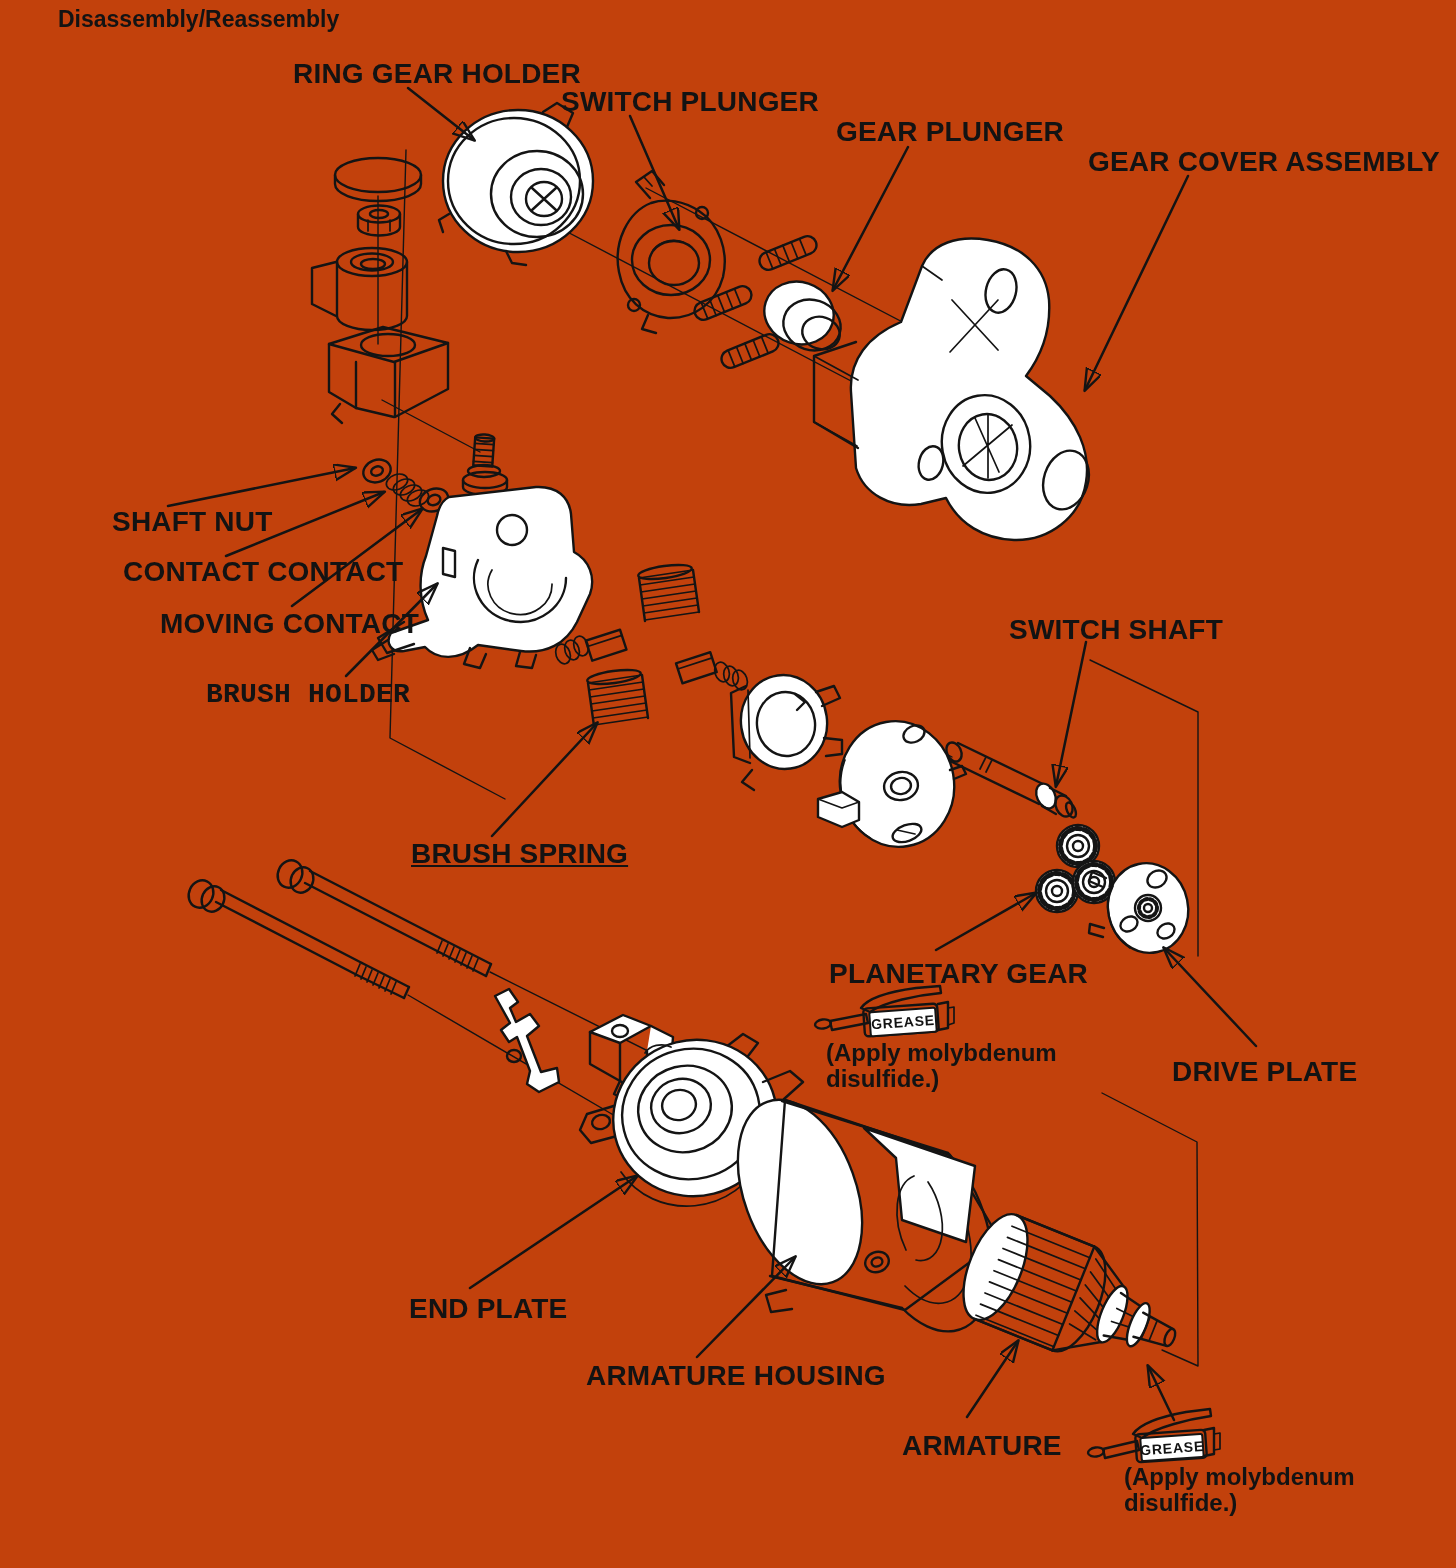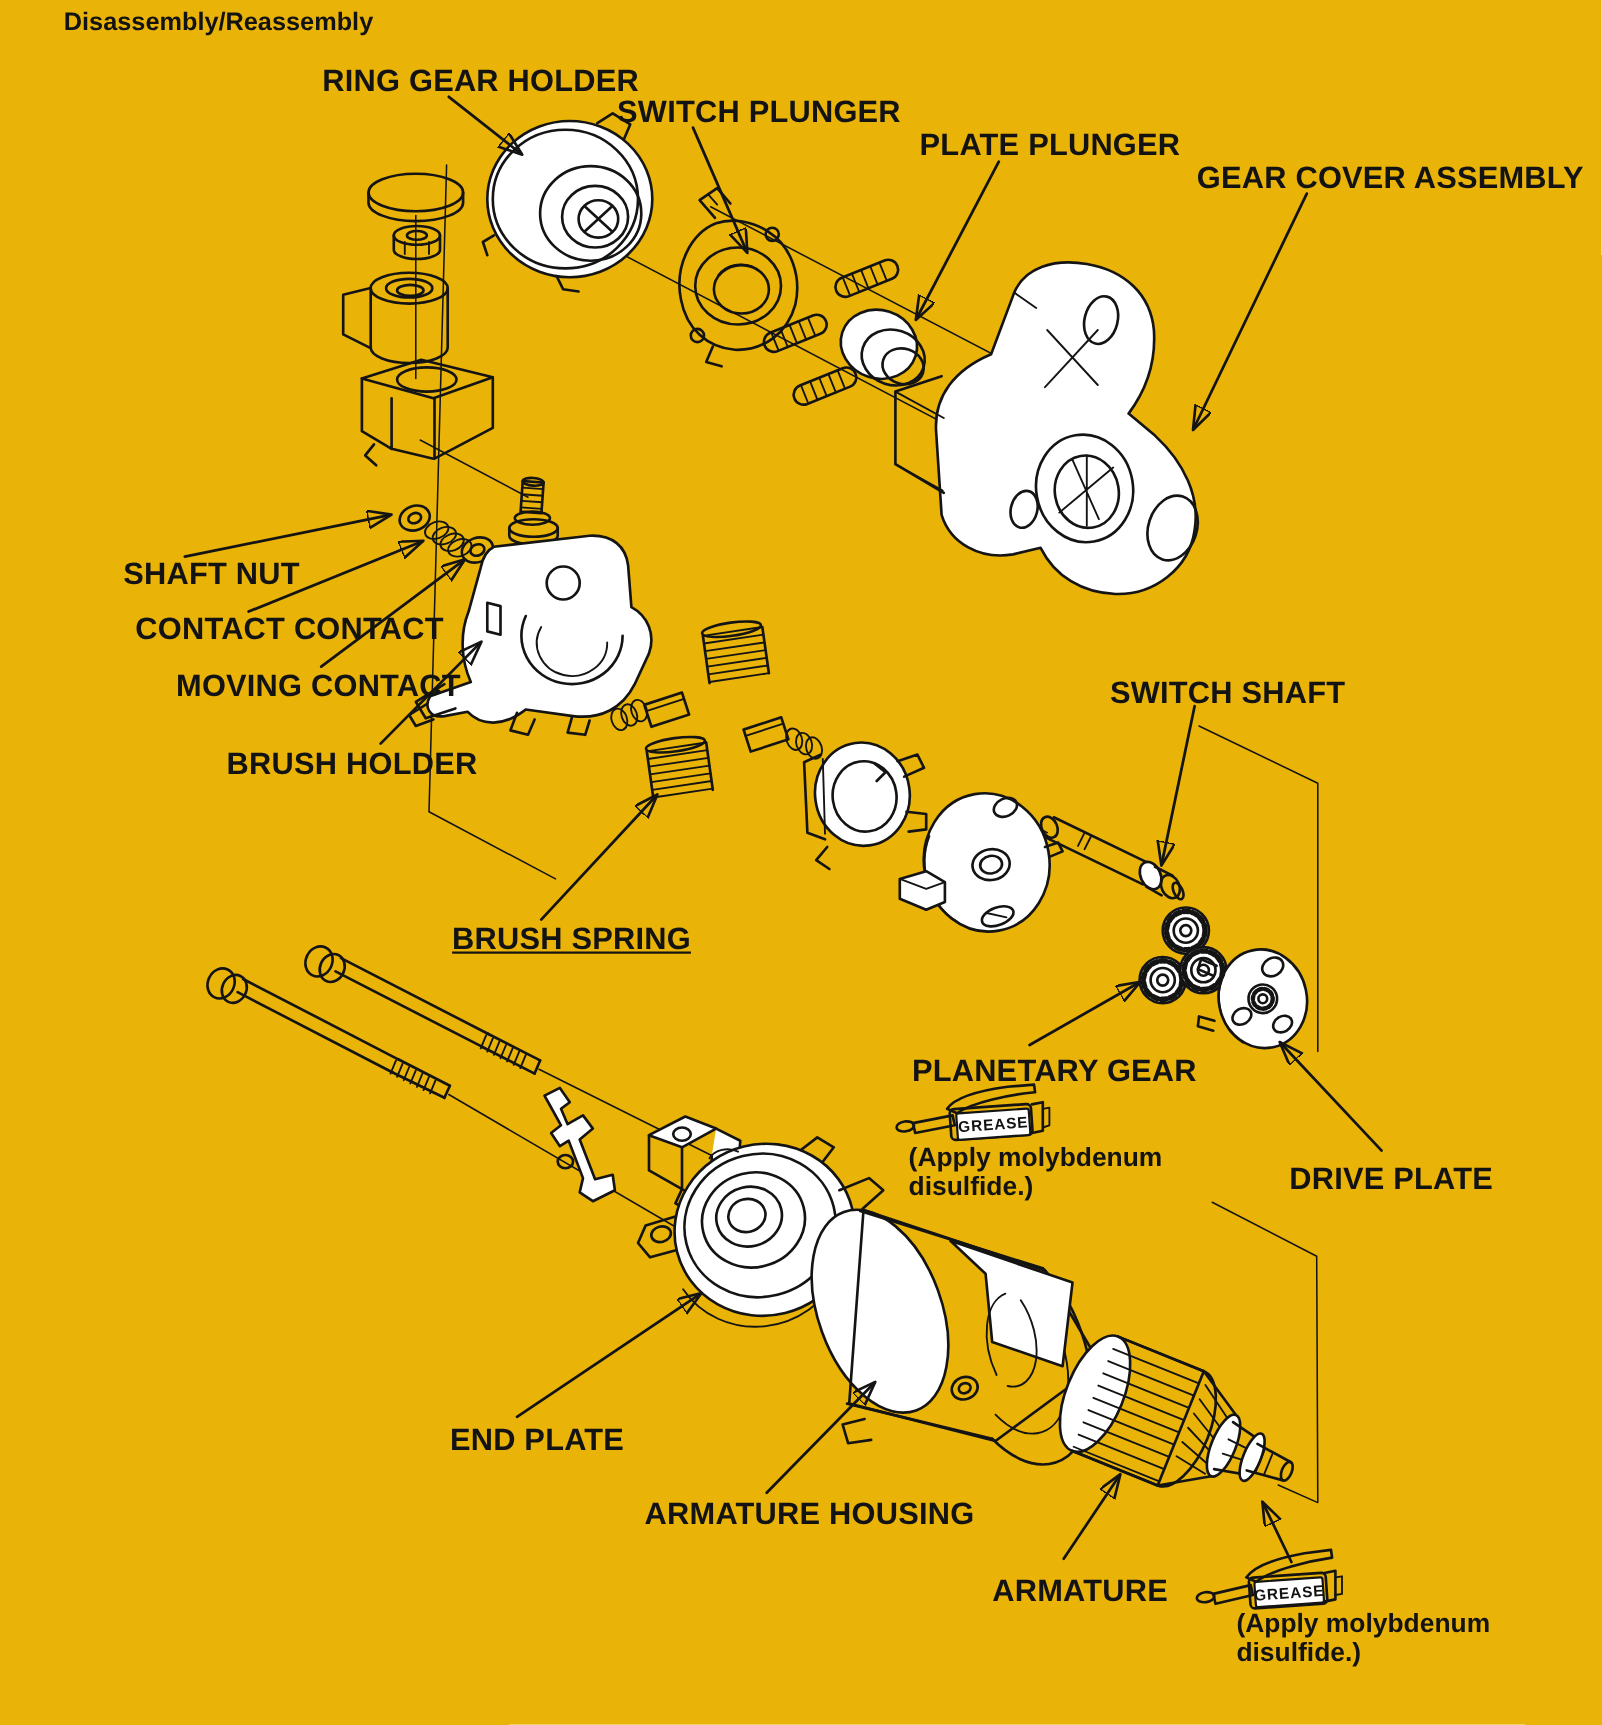--- a/index.html
+++ b/index.html
@@ -1,16 +1,16 @@
 <!DOCTYPE html>
 <html><head>
 <meta charset="utf-8">
 <style>
   html,body{margin:0;padding:0;background:#ffffff;}
-  #page{position:relative;width:1456px;height:1568px;background:#eab308;overflow:hidden;
+  #page{position:relative;width:1456px;height:1568px;background:#c2410c;overflow:hidden;
         font-family:"Liberation Sans", sans-serif;color:#131313;}
   #art{position:absolute;left:0;top:0;width:1456px;height:1568px;}
   #art path,#art ellipse,#art circle,#art rect,#art line,#art polyline{
       stroke:#141414;fill:none;stroke-width:2.4;stroke-linecap:round;stroke-linejoin:round;}
   #art .thin{stroke-width:1.4;}
   #art .fillw{fill:#ffffff;}
   #art .teeth{stroke-width:5;stroke-dasharray:4.5 3.5;}
   #art .arrow{stroke-width:2.5;marker-end:url(#ah);}
   #art .hatch{stroke-width:1.7;}
   .lbl{position:absolute;font-weight:bold;font-size:28px;letter-spacing:0.2px;
@@ -401,26 +401,26 @@
       <line class="arrow" x1="697" y1="1357" x2="795" y2="1257"></line>
       <line class="arrow" x1="967" y1="1417" x2="1018" y2="1341"></line>
       <line class="arrow" x1="1174" y1="1420" x2="1148" y2="1366"></line>
     </g>
   </svg>
 
   <div class="title" style="left:58px;top:6px;">Disassembly/Reassembly</div>
 
   <div class="lbl" style="left:293px;top:58px;">RING GEAR HOLDER</div>
   <div class="lbl" style="left:561px;top:86px;">SWITCH PLUNGER</div>
-  <div class="lbl" style="left:836px;top:116px;">PLATE PLUNGER</div>
+  <div class="lbl" style="left:836px;top:116px;">GEAR PLUNGER</div>
   <div class="lbl" style="left:1088px;top:146px;">GEAR COVER ASSEMBLY</div>
   <div class="lbl" style="left:112px;top:506px;">SHAFT NUT</div>
   <div class="lbl" style="left:123px;top:556px;">CONTACT CONTACT</div>
   <div class="lbl" style="left:160px;top:608px;">MOVING CONTACT</div>
-  <div class="lbl" style="left:206px;top:679px;">BRUSH HOLDER</div>
+  <div class="lbl" style="left:206px;top:679px;font-family:Liberation Mono, monospace;">BRUSH HOLDER</div>
   <div class="lbl" style="left:1009px;top:614px;">SWITCH SHAFT</div>
   <div class="lbl" style="left:411px;top:838px;text-decoration:underline;">BRUSH SPRING</div>
   <div class="lbl" style="left:829px;top:958px;">PLANETARY GEAR</div>
   <div class="lbl" style="left:1172px;top:1056px;">DRIVE PLATE</div>
   <div class="lbl" style="left:409px;top:1293px;">END PLATE</div>
   <div class="lbl" style="left:586px;top:1360px;">ARMATURE HOUSING</div>
   <div class="lbl" style="left:902px;top:1430px;">ARMATURE</div>
 
   <div class="greasebox" style="left:869px;top:1009px;width:64px;height:22px;transform:rotate(-4deg);">GREASE</div>
   <div class="greasebox" style="left:1140px;top:1435px;width:60px;height:21px;transform:rotate(-4deg);">GREASE</div>

